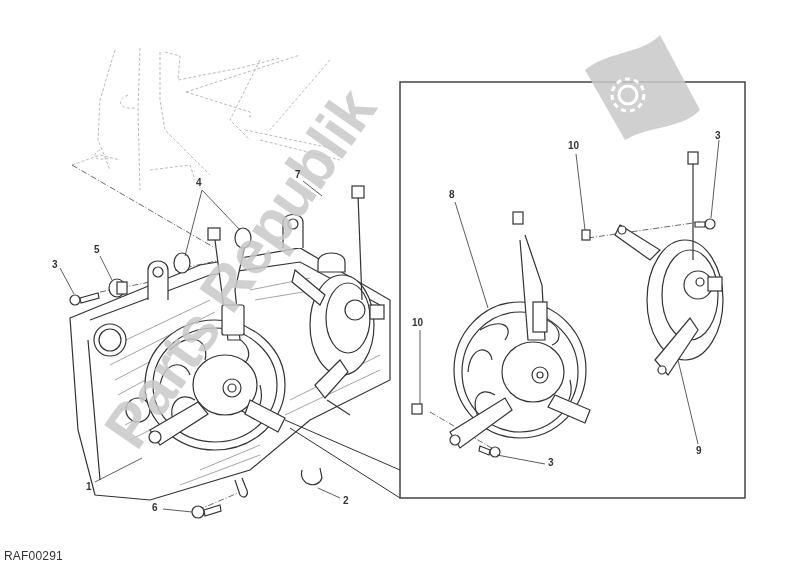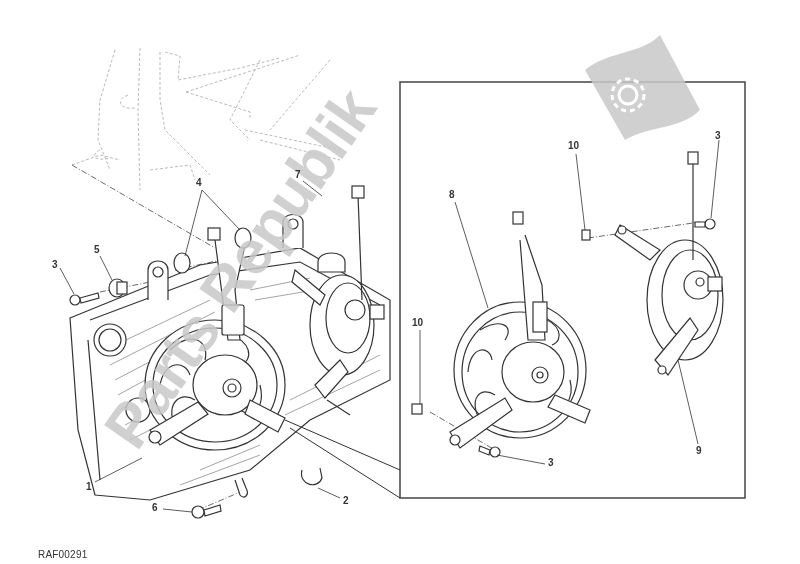--- a/index.html
+++ b/index.html
@@ -2,21 +2,21 @@
 <html><head>
 <meta charset="utf-8">
 <style>
   html, body { margin:0; padding:0; background:#ffffff; }
   body { width:800px; height:564px; position:relative; overflow:hidden;
          font-family:"Liberation Sans", sans-serif; color:#222; }
   #stage { position:absolute; left:0; top:0; width:800px; height:564px; }
   svg { position:absolute; left:0; top:0; }
   .callout { position:absolute; font-size:10px; font-weight:bold; color:#333;
              line-height:10px; }
-  .code { position:absolute; left:4px; top:549px; font-size:10px; color:#333; letter-spacing:0.2px;margin-left:34px; }
+  .code { position:absolute; left:4px; top:549px; font-size:12px; color:#333; letter-spacing:0.2px; }
   .watermark { position:absolute; font-weight:bold; color:#c8c8c8; opacity:0.85;
                font-size:62px; letter-spacing:-1px; transform-origin:0 0; white-space:nowrap;
                pointer-events:none; }
 </style>
 </head>
 <body>
 
 <div id="stage">
 
 <svg width="800" height="564" viewBox="0 0 800 564">

